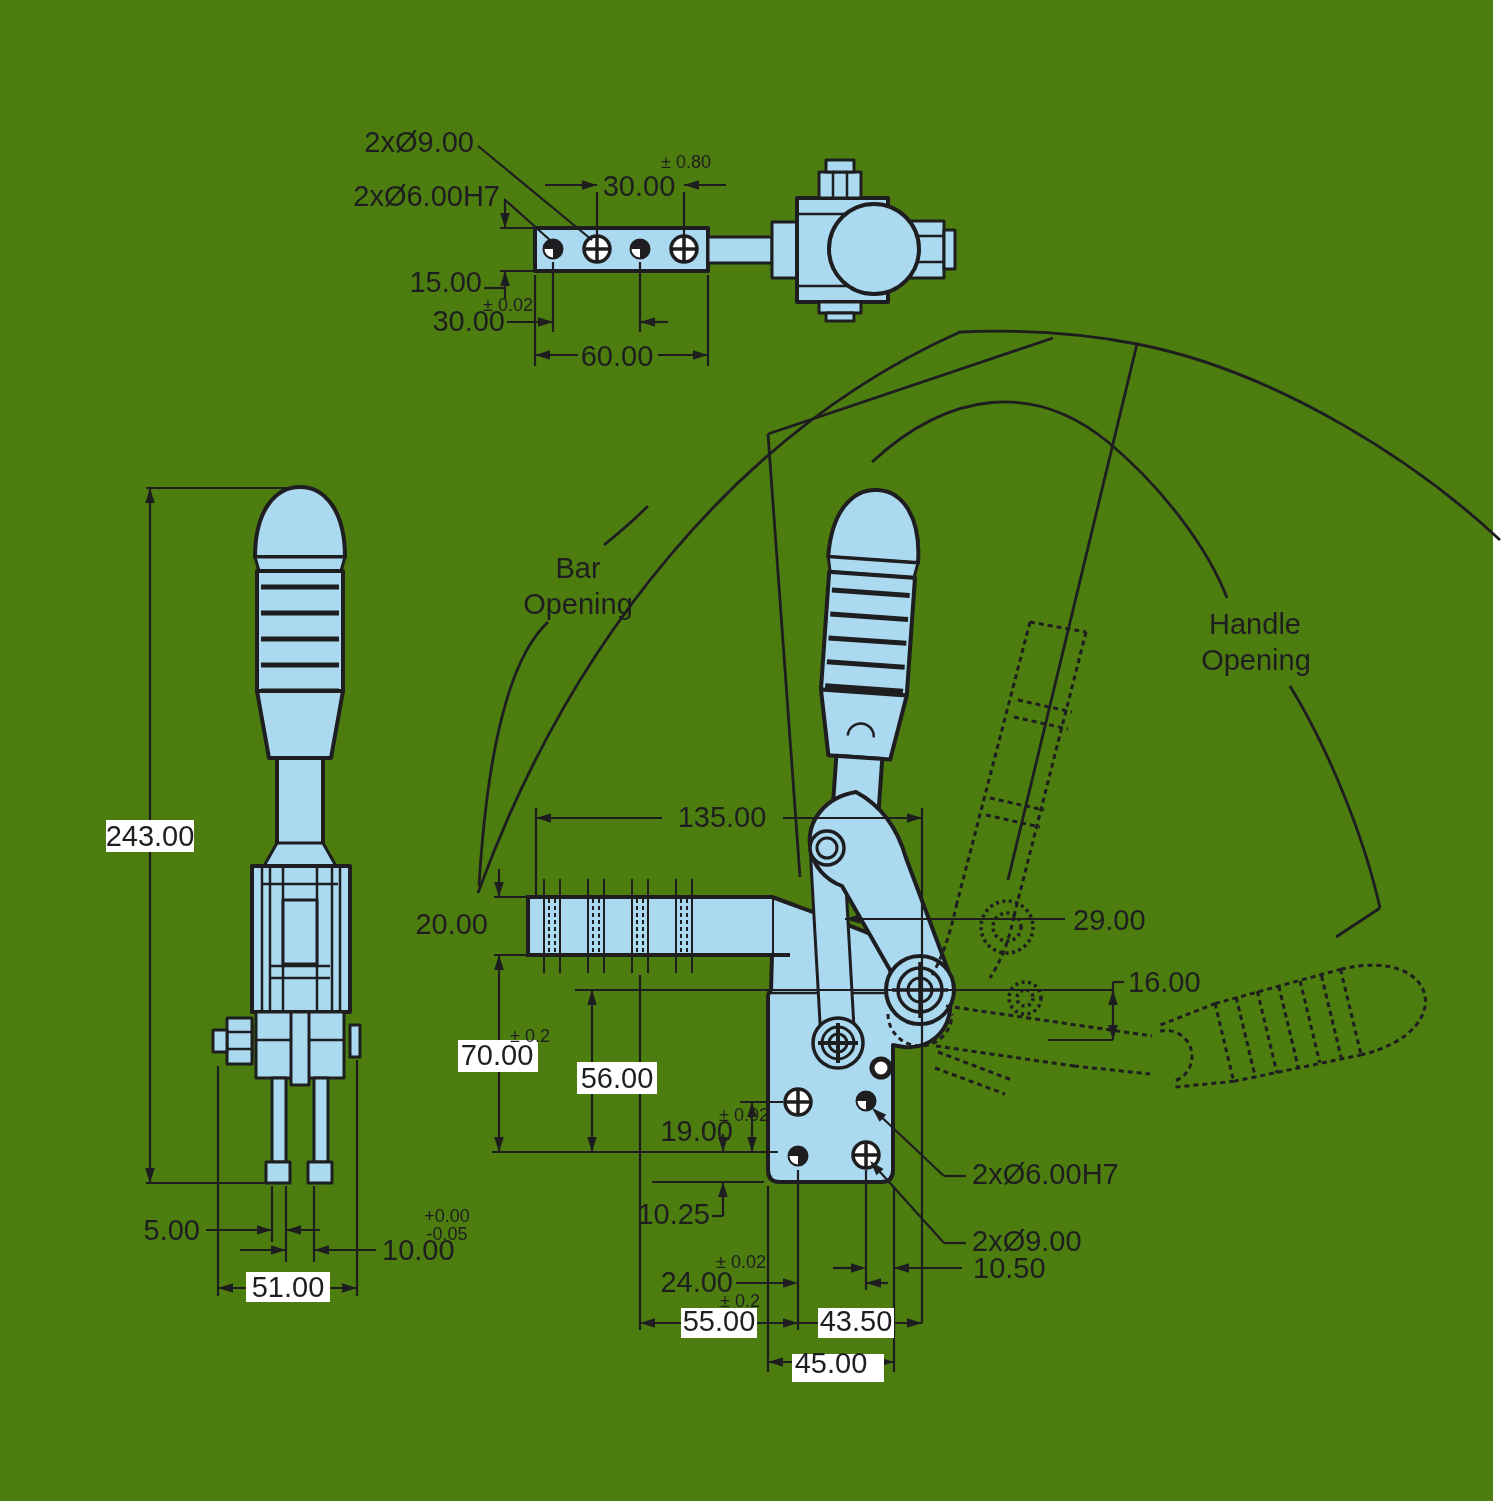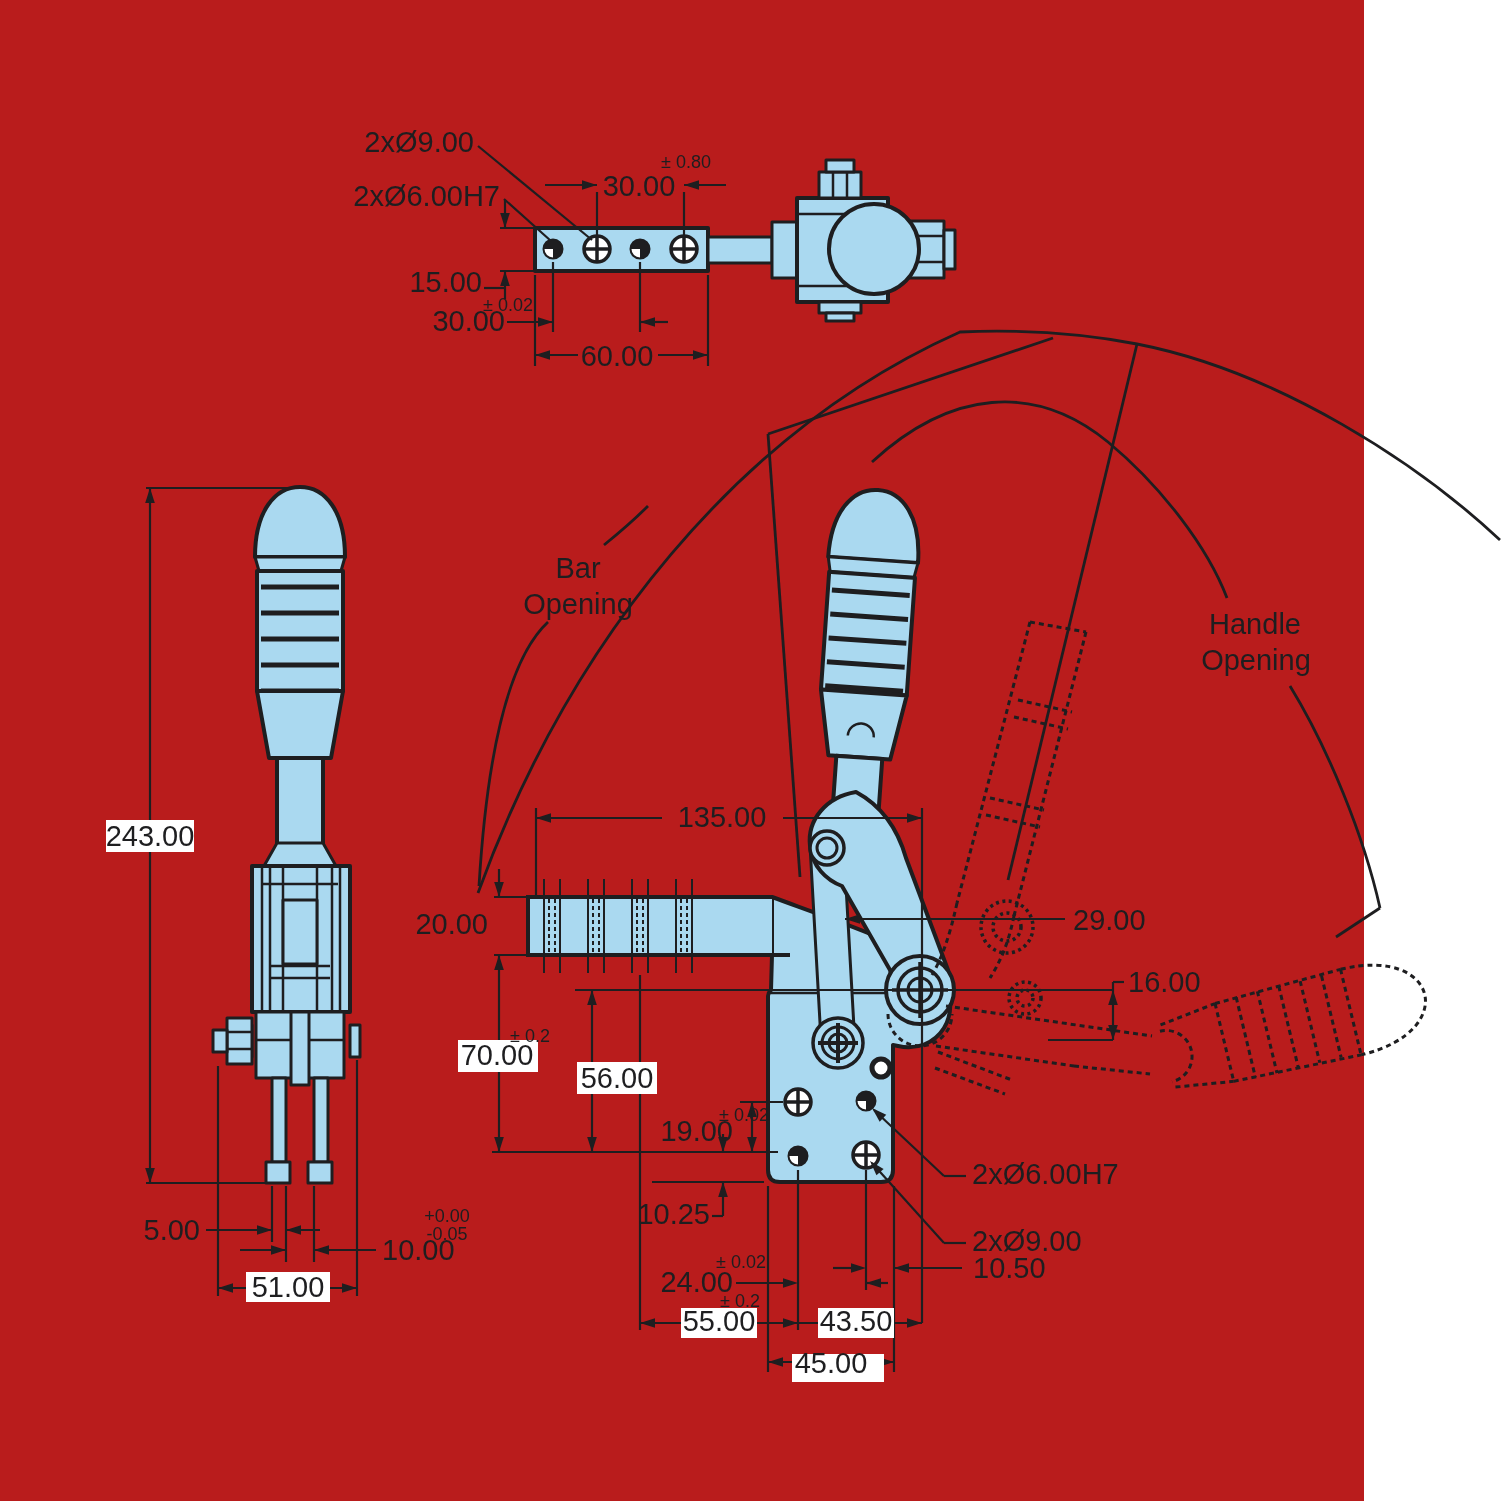--- a/index.html
+++ b/index.html
@@ -1,16 +1,16 @@
 <!DOCTYPE html>
 <html><head>
 <meta charset="utf-8">
 <style>
   html,body{margin:0;padding:0;background:#ffffff;}
-  #stage{width:1364px;height:1501px;position:relative;background:#b91c1c;}
+  #stage{width:1493px;height:1501px;position:relative;background:#4d7c0f;}
   svg{display:block;}
   text{font-family:"Liberation Sans","DejaVu Sans",sans-serif;fill:#1e1e20;}
   .dim{font-size:29px;}
   .tol{font-size:18px;}
   .lbl{font-size:29px;}
   .part{fill:#aad9f0;stroke:#1e1e20;stroke-width:4;stroke-linejoin:round;}
   .part2{fill:#aad9f0;stroke:#1e1e20;stroke-width:3;stroke-linejoin:round;}
   .iline{fill:none;stroke:#1e1e20;stroke-width:2.5;}
   .groove{fill:none;stroke:#1e1e20;stroke-width:5;}
   .dimln{fill:none;stroke:#1e1e20;stroke-width:2.2;}

